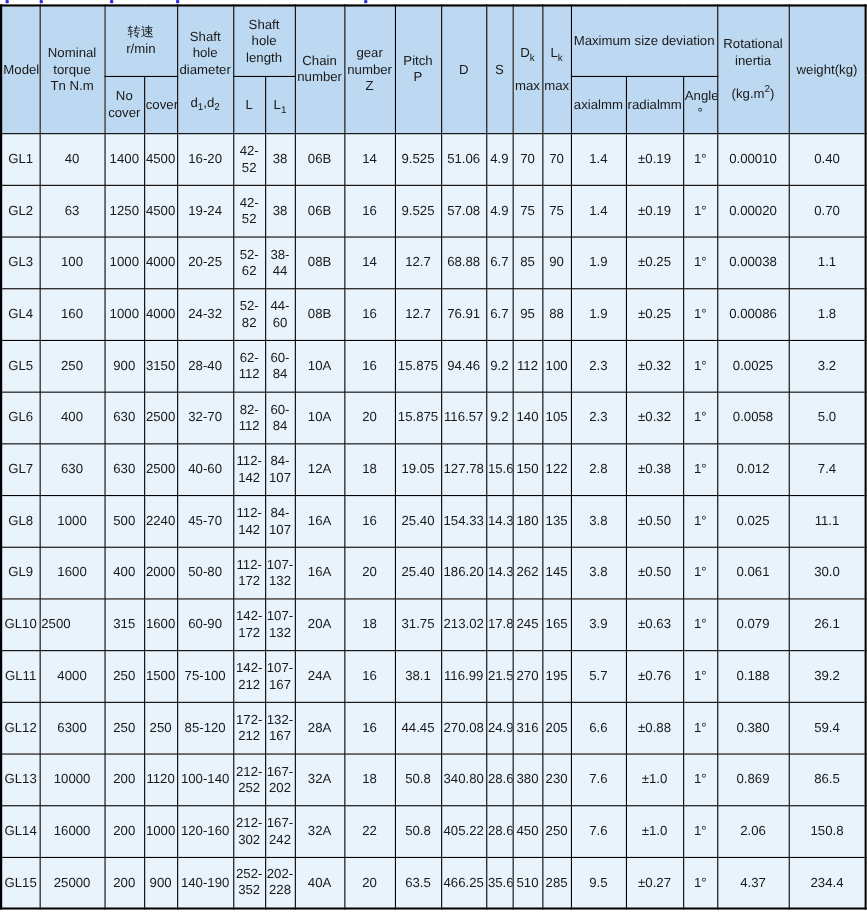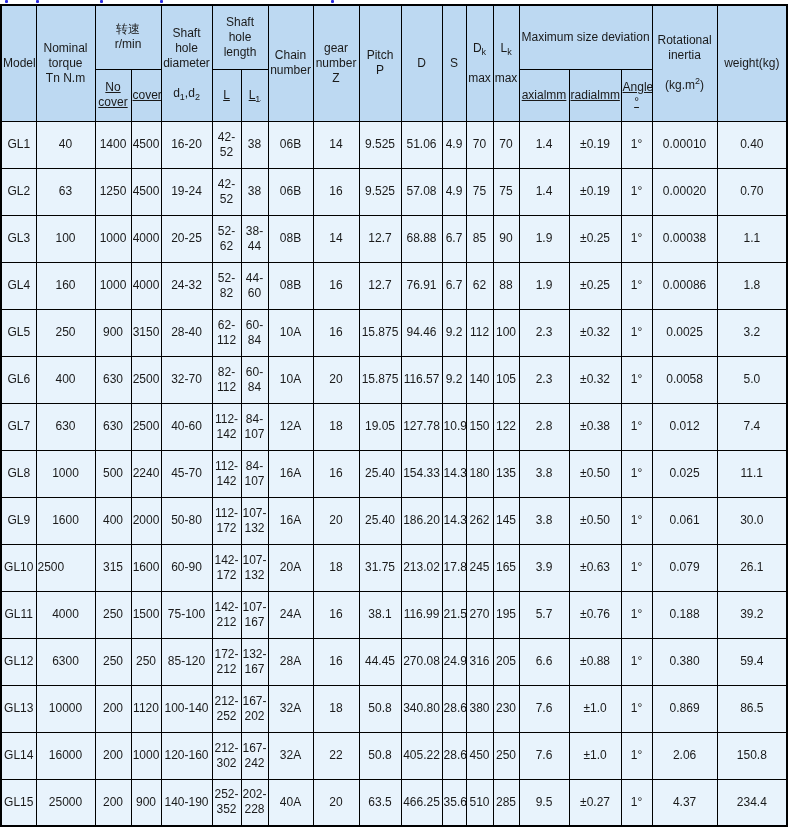--- a/index.html
+++ b/index.html
@@ -8,21 +8,21 @@
   #top-strip i{position:absolute;top:0;width:3px;height:3px;background:#2a2ae0;border-radius:1px;}
   table{border-collapse:collapse;table-layout:fixed;width:787px;margin-left:0;
     border:2px solid #000;}
   th,td{border:1px solid #000;text-align:center;vertical-align:middle;
     font-size:12px;font-weight:normal;padding:0 1px;line-height:1.25;
     overflow:hidden;}
   thead th{background:#bdd9f2;white-space:pre-line;}
   thead th.nowrap{white-space:nowrap;}
   tbody td{background:#e8f3fc;}
   thead tr.h1{height:64px;}
-  thead tr.h2{height:52px;text-decoration:underline;}
+  thead tr.h2{height:52px;}
   tbody tr{height:47px;padding-left:42px;}
   sub{font-size:9px;line-height:0;}
   sup{font-size:9px;line-height:0;}
   
   tbody tr:nth-child(10) td:nth-child(2){text-align:left;}
 </style>
 </head>
 <body>
 
 <div id="top-strip">
@@ -179,21 +179,21 @@
         <td>1000</td>
         <td>4000</td>
         <td>24-32</td>
         <td>52-82</td>
         <td>44-60</td>
         <td>08B</td>
         <td>16</td>
         <td>12.7</td>
         <td>76.91</td>
         <td>6.7</td>
-        <td>62</td>
+        <td>95</td>
         <td>88</td>
         <td>1.9</td>
         <td>±0.25</td>
         <td>1°</td>
         <td>0.00086</td>
         <td>1.8</td>
       </tr>
       <tr>
         <td>GL5</td>
         <td>250</td>
@@ -241,21 +241,21 @@
         <td>630</td>
         <td>630</td>
         <td>2500</td>
         <td>40-60</td>
         <td>112-142</td>
         <td>84-107</td>
         <td>12A</td>
         <td>18</td>
         <td>19.05</td>
         <td>127.78</td>
-        <td>10.9</td>
+        <td>15.6</td>
         <td>150</td>
         <td>122</td>
         <td>2.8</td>
         <td>±0.38</td>
         <td>1°</td>
         <td>0.012</td>
         <td>7.4</td>
       </tr>
       <tr>
         <td>GL8</td>

